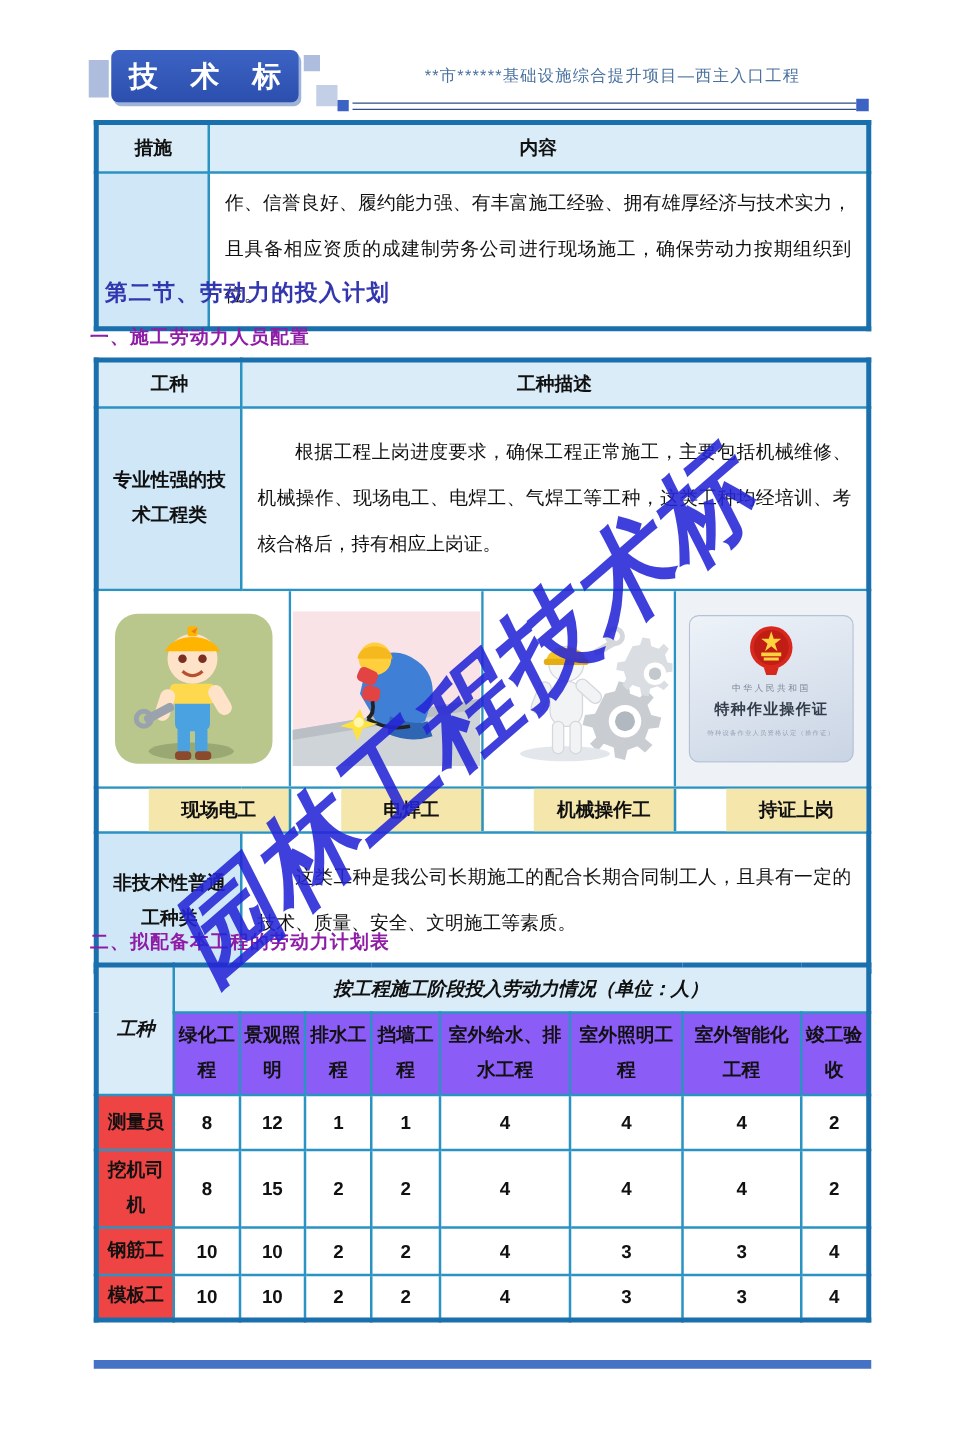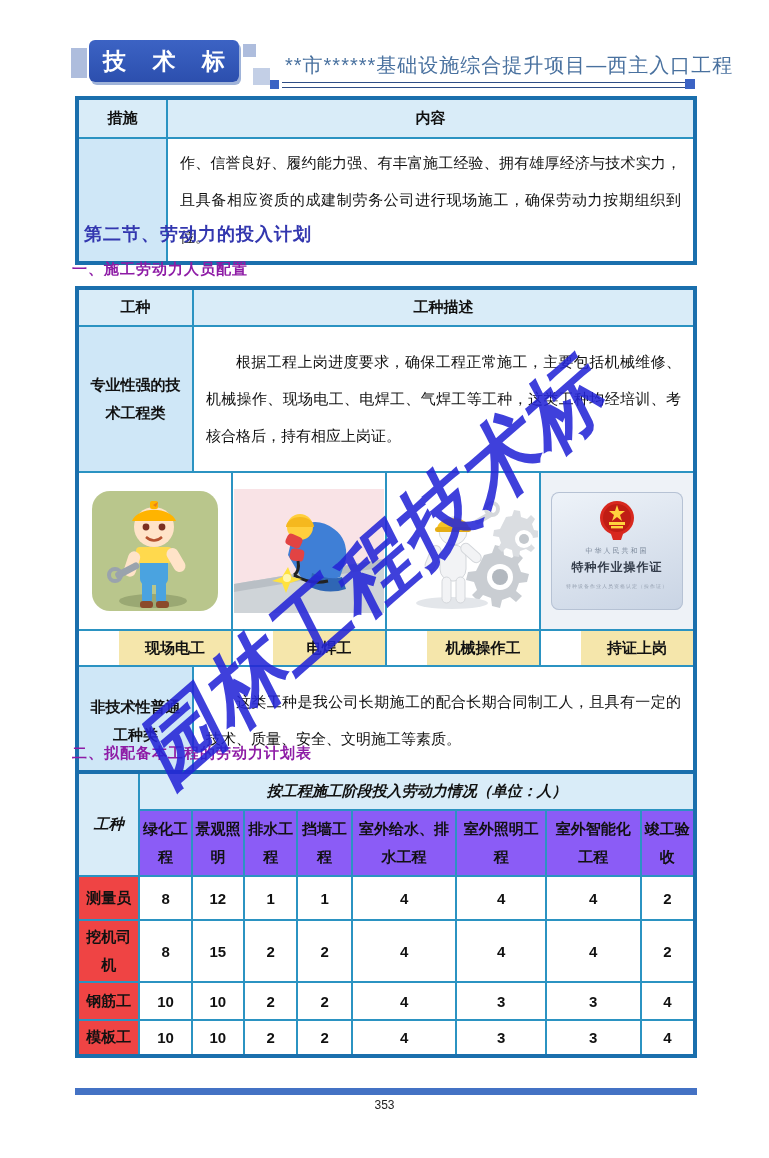--- a/index.html
+++ b/index.html
@@ -17,21 +17,21 @@
   .logo-box {
     position:absolute; left:4px; top:2px; width:150px; height:42px;
     background:linear-gradient(180deg,#3c63c4,#2c4fae); border-radius:6px;
     box-shadow:2px 3px 0 #9fb3d9; display:flex; align-items:center; justify-content:center;
   }
   .logo-text { color:#fff; font-size:23px; font-weight:bold; letter-spacing:10px; text-indent:10px; }
   .logo-sq-r1 { position:absolute; left:158px; top:6px; width:13px; height:13px; background:#aebddd; }
   .logo-sq-r2 { position:absolute; left:168px; top:30px; width:17px; height:17px; background:#c3cfe6; }
   .head-title {
     position:absolute; left:210px; top:14px; width:410px; text-align:center;
-    color:#49719f; font-size:20px; letter-spacing:1px; white-space:nowrap;
+    color:#49719f; font-size:13px; letter-spacing:1px; white-space:nowrap;
   }
   .head-rule { position:absolute; left:205px; top:44px; width:415px; height:8px; }
   .head-rule .sq-a { position:absolute; left:-10px; top:-2px; width:9px; height:9px; background:#3c63c4; }
   .head-rule .lines { position:absolute; left:2px; top:0; right:10px; height:6px;
     border-top:1.5px solid #2f4d86; border-bottom:1.5px solid #2f4d86; }
   .head-rule .sq-b { position:absolute; right:0; top:-3px; width:10px; height:10px; background:#3c63c4; }
 
   
   table.doc { border-collapse:collapse; width:622px; table-layout:fixed; }
   table.doc, table.doc td, table.doc th { border:2px solid #2b93c2; }
@@ -325,17 +325,16 @@
       <td>2</td>
       <td>4</td>
       <td>3</td>
       <td>3</td>
       <td>4</td>
     </tr>
   </tbody>
     </table>
 
   <div class="footer-bar"></div>
-  <div class="page-num">353</div>
 
   <div class="watermark">园林工程技术标</div>
 
 </div>
 
 </body></html>

